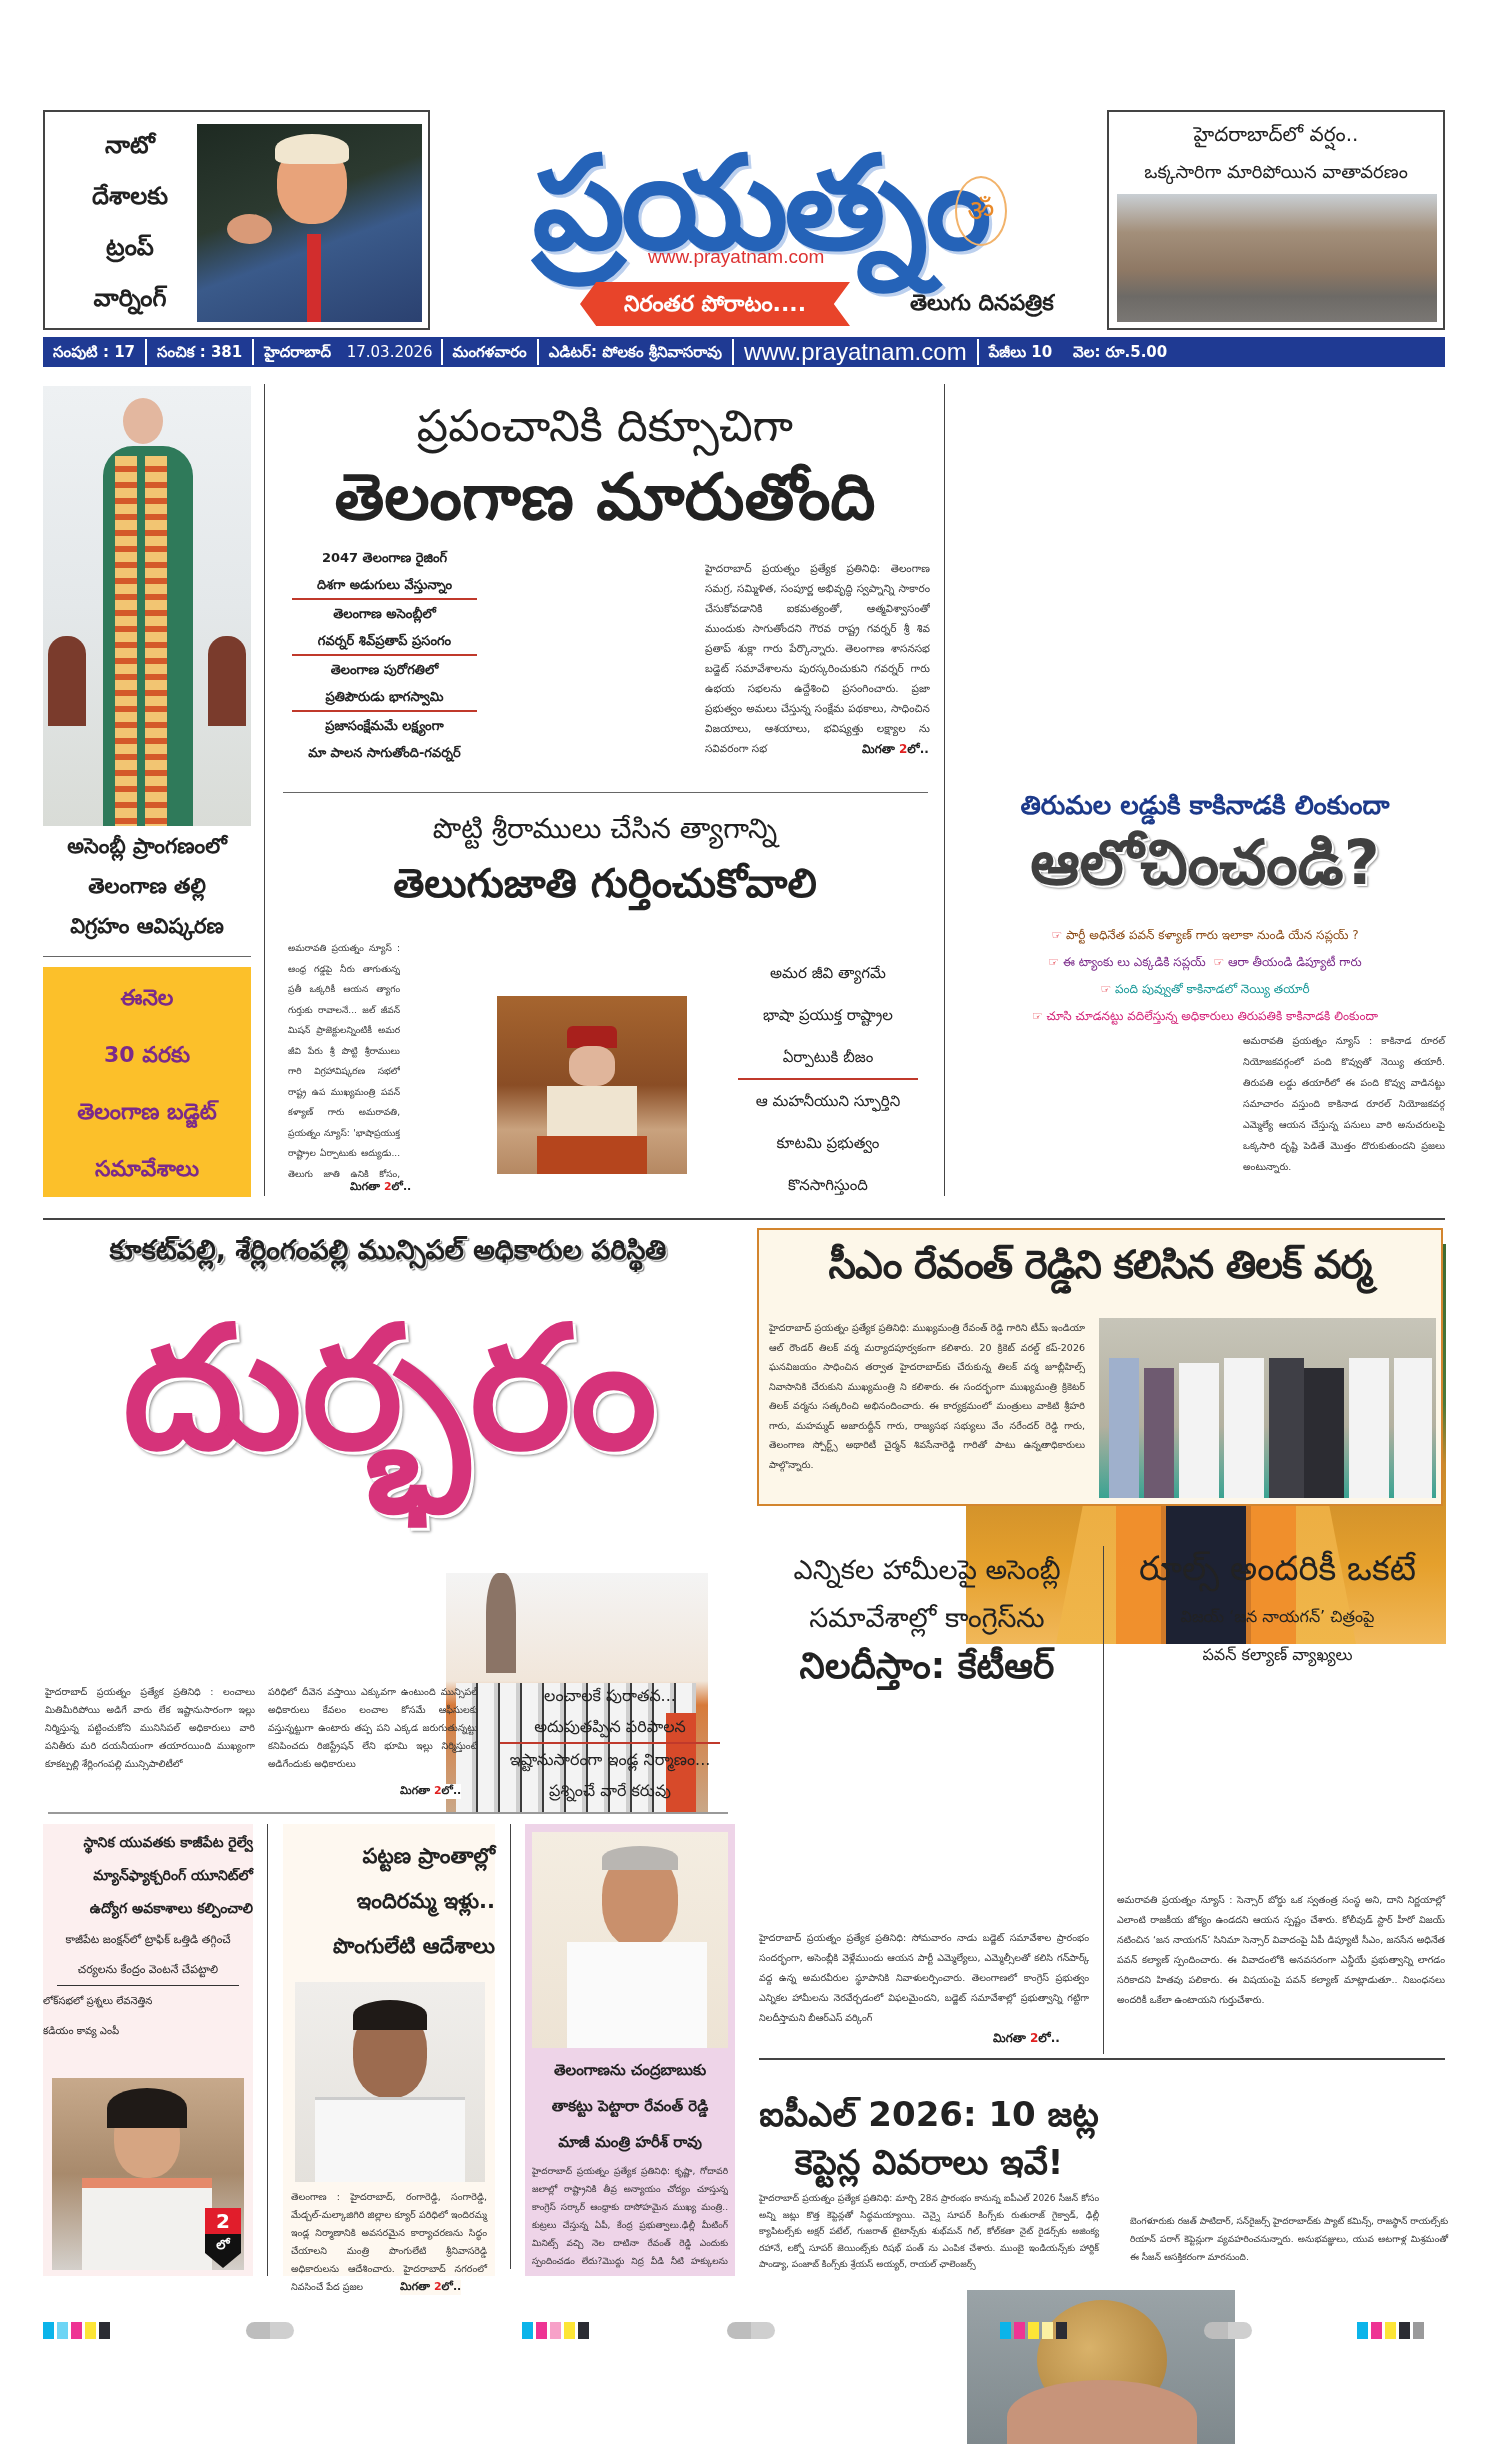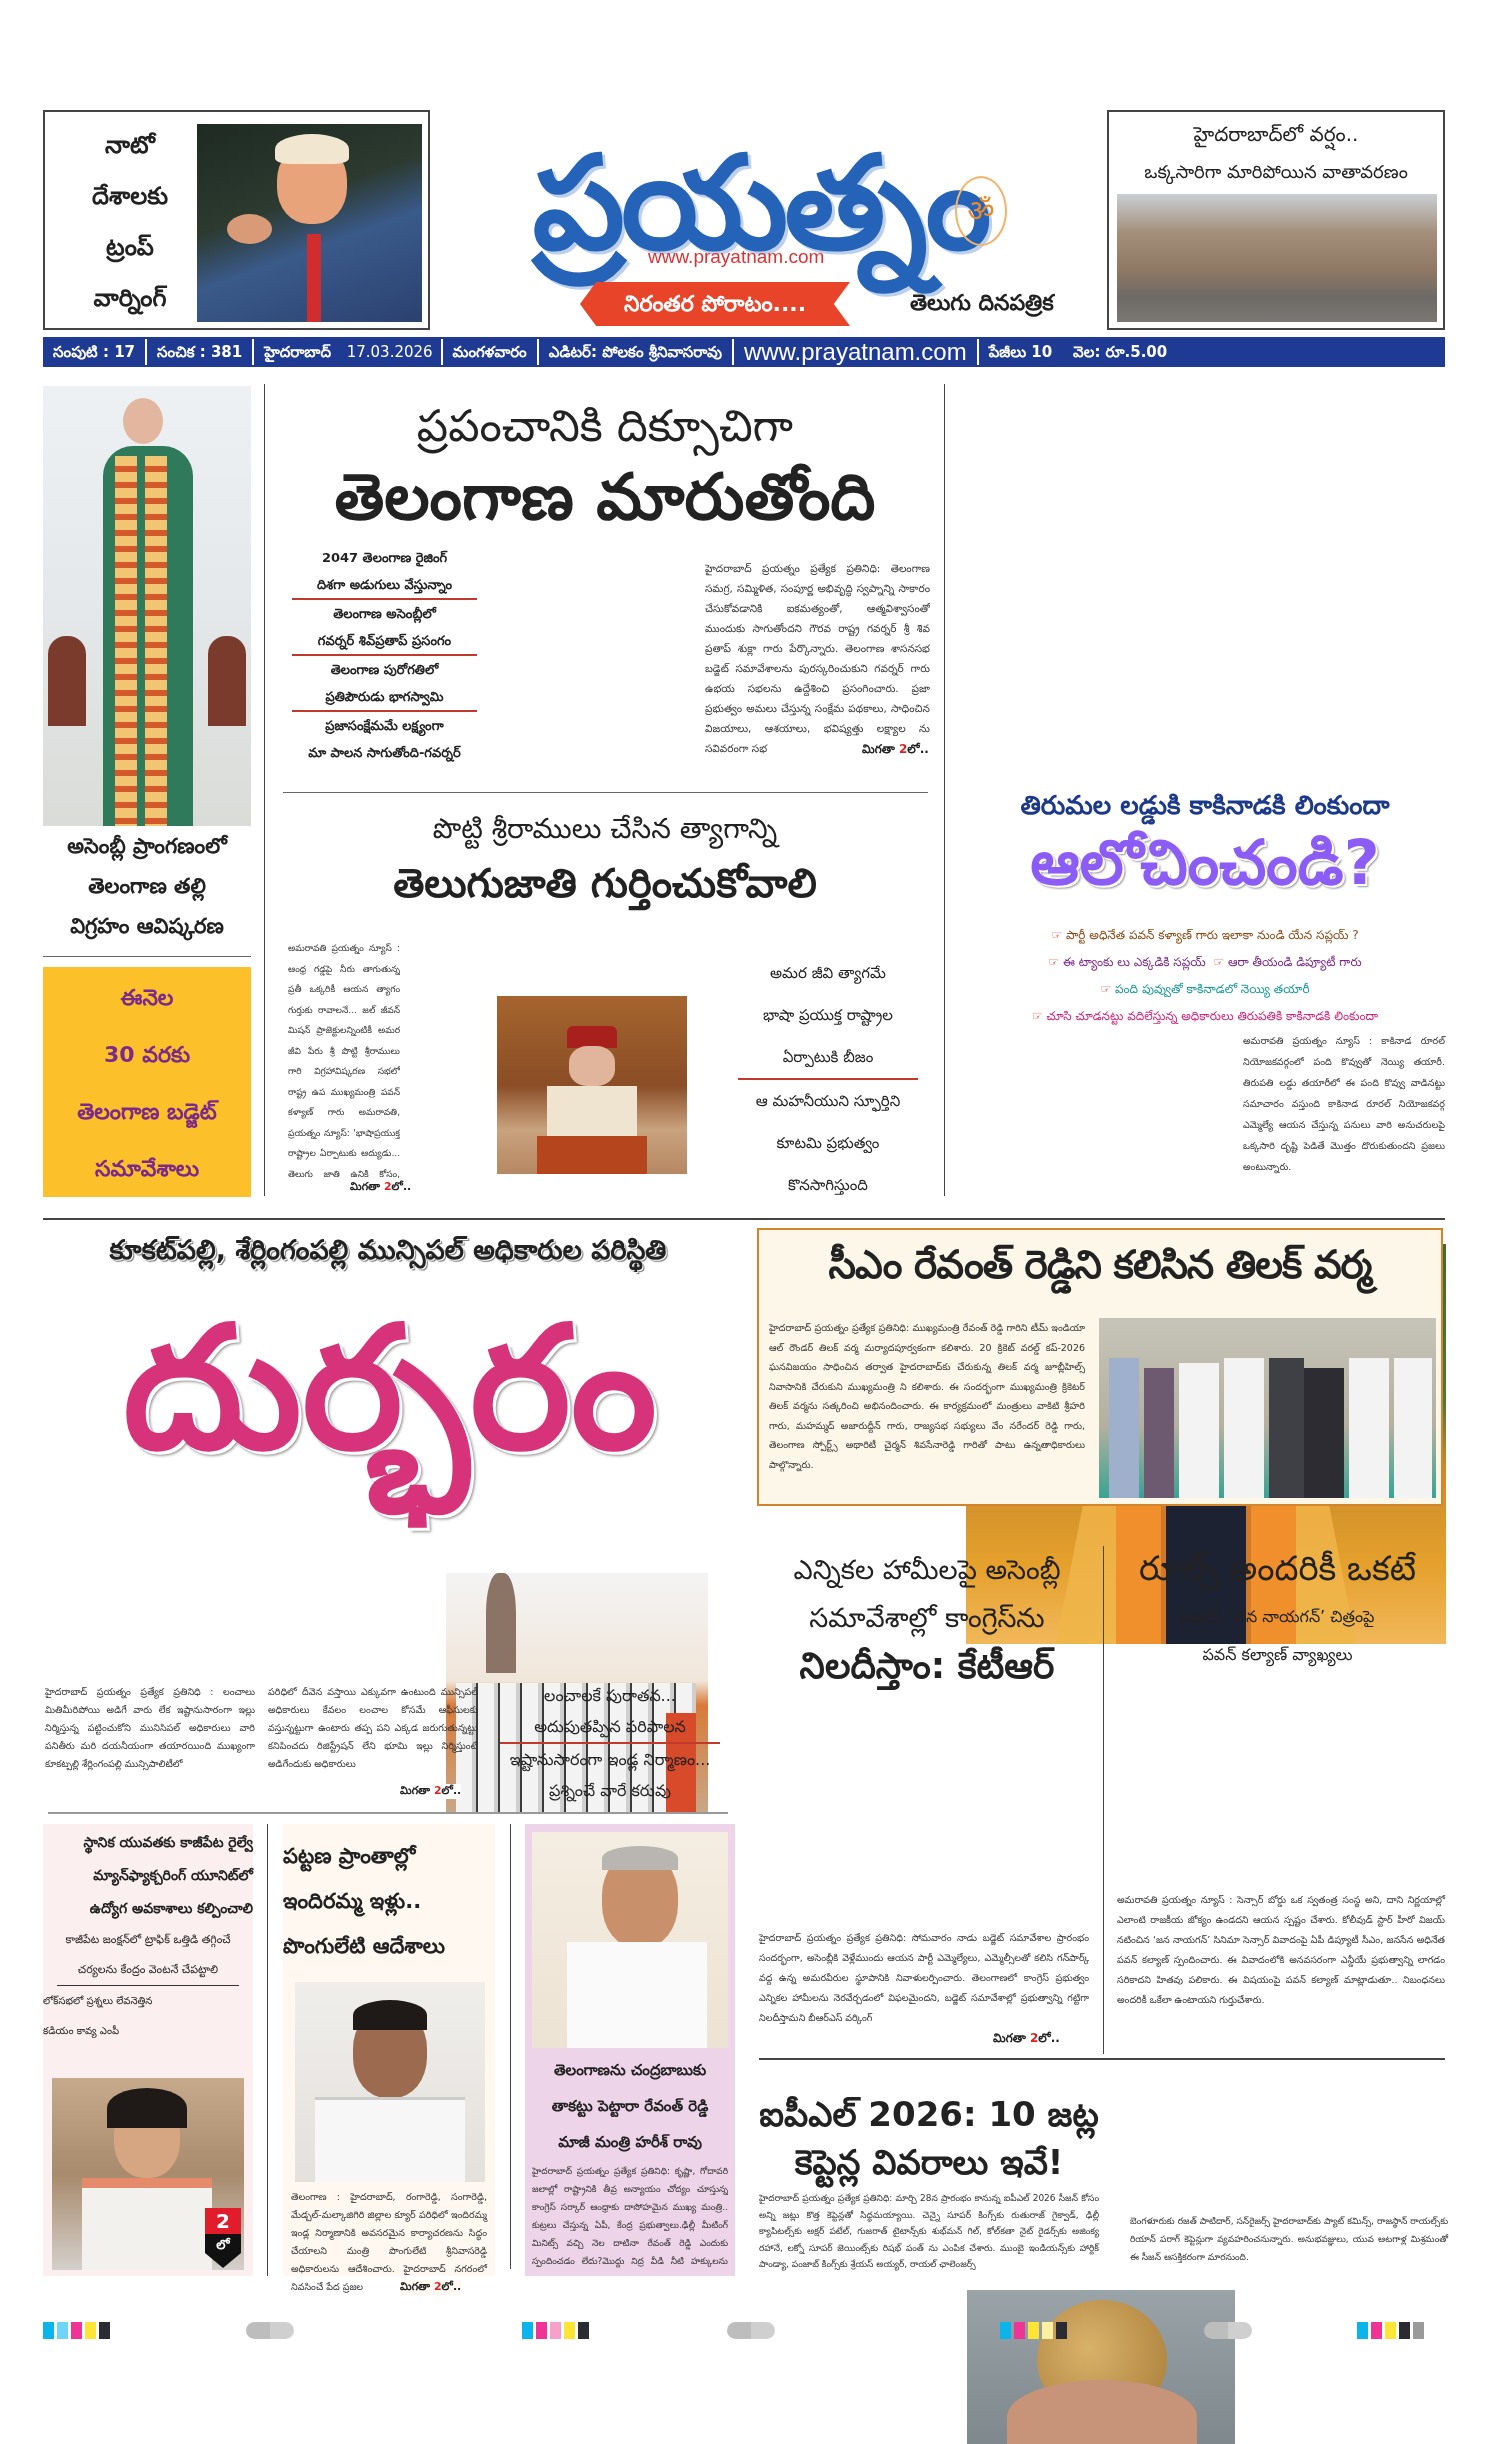--- a/index.html
+++ b/index.html
@@ -141,21 +141,21 @@
 
 <div class="abs photo" style="left:966px;top:386px;width:480px;height:400px;background:linear-gradient(180deg,#3d6b32 0%,#4a7a3a 40%,#c88a2b 55%,#e5a02c 80%,#f1b85a 100%)">
   <div style="position:absolute;left:140px;top:0;width:200px;height:120px;background:#e9ecee;border-radius:10px 10px 0 0"></div>
   <div style="position:absolute;left:90px;top:90px;width:300px;height:310px;background:linear-gradient(180deg,#e9a53a,#f0b64a);clip-path:polygon(20% 0,80% 0,100% 100%,0 100%)"></div>
   <div style="position:absolute;left:185px;top:90px;width:110px;height:110px;border-radius:50%;border:8px solid #b42d2d;background:#f2dfc2"></div>
   <div style="position:absolute;left:195px;top:190px;width:90px;height:210px;background:#1d2233"></div>
   <div style="position:absolute;left:150px;top:230px;width:50px;height:170px;background:#f08a28;opacity:.85"></div>
   <div style="position:absolute;left:280px;top:230px;width:50px;height:170px;background:#f08a28;opacity:.85"></div>
 </div>
 <div class="abs hl" style="left:955px;top:790px;width:500px;font-size:26px;color:#1d3a8a">తిరుమల లడ్డుకి కాకినాడకి లింకుందా</div>
-<div class="abs hl" style="left:955px;top:826px;width:500px;font-size:62px;color:#8b5cf6;text-shadow:2px 2px 0 #fff,3px 3px 2px #999">ఆలోచించండి?</div>
+<div class="abs hl" style="left:955px;top:826px;width:500px;font-size:62px;color:#404040;text-shadow:2px 2px 0 #fff,3px 3px 2px #999">ఆలోచించండి?</div>
 <div class="abs" style="left:960px;top:922px;width:490px;font-size:12px;line-height:27px;text-align:center">
   <div style="color:#8a4b16"><span style="color:#e11d2b">☞ </span><span>పార్టీ అధినేత పవన్ కళ్యాణ్ గారు ఇలాకా నుండి యేన సప్లయ్ ?</span></div>
   <div style="color:#7b2a8a"><span style="color:#e11d2b">☞ </span><span>ఈ ట్యాంకు లు ఎక్కడికి సప్లయ్</span>&nbsp;&nbsp;<span style="color:#e11d2b">☞ </span><span>ఆరా తీయండి డిప్యూటీ గారు</span></div>
   <div style="color:#1a9a9a"><span style="color:#e11d2b">☞ </span><span>పంది పువ్వుతో కాకినాడలో నెయ్యి తయారీ</span></div>
   <div style="color:#d4257a"><span style="color:#e11d2b">☞ </span><span>చూసి చూడనట్టు వదిలేస్తున్న అధికారులు తిరుపతికి కాకినాడకి లింకుందా</span></div>
 </div>
 <div class="abs photo" style="left:967px;top:1032px;width:268px;height:164px;background:linear-gradient(180deg,#9aa3a7 0%,#7d878b 100%)">
   <div style="position:absolute;left:70px;top:10px;width:130px;height:120px;border-radius:50%;background:radial-gradient(circle at 40% 40%,#d9b26a,#a77a35)"></div>
   <div style="position:absolute;left:40px;top:90px;width:190px;height:74px;border-radius:50% 50% 0 0;background:#c7947a"></div>
 </div>
@@ -246,21 +246,21 @@
     <div style="position:absolute;left:30px;top:100px;width:130px;height:92px;background:#f2f1ee;border-top:10px solid #e58a6a"></div>
   </div>
   <div style="position:absolute;left:162px;top:384px;width:36px;height:60px;background:#111;clip-path:polygon(0 0,100% 0,100% 75%,50% 100%,0 75%);text-align:center;color:#fff;font-weight:bold">
     <div style="background:#e11d2b;font-size:20px;line-height:26px">2</div>
     <div style="font-size:13px;line-height:22px">లో</div>
   </div>
 </div>
 <div class="abs vrule" style="left:267px;top:1824px;height:452px;width:1px;background:#444"></div>
 
 <div class="abs" style="left:283px;top:1824px;width:212px;height:452px;background:#fef8f0">
-  <div style="text-align:left;font-size:21px;font-weight:bold;line-height:45px;margin-top:10px">
+  <div style="text-align:right;font-size:21px;font-weight:bold;line-height:45px;margin-top:10px">
     <div>పట్టణ ప్రాంతాల్లో</div>
     <div>ఇందిరమ్మ ఇళ్లు..</div>
     <div>పొంగులేటి ఆదేశాలు</div>
   </div>
   <div class="photo" style="position:absolute;left:12px;top:158px;width:190px;height:200px;background:linear-gradient(180deg,#f0eeeb 0%,#e4e1dc 100%)">
     <div style="position:absolute;left:58px;top:26px;width:74px;height:90px;border-radius:45%;background:#9c6b4f"></div>
     <div style="position:absolute;left:58px;top:18px;width:74px;height:30px;border-radius:50% 50% 0 0;background:#1f1a17"></div>
     <div style="position:absolute;left:20px;top:115px;width:150px;height:85px;background:#f7f7f7;border-top:3px solid #ccc"></div>
   </div>
   <div class="body-text" style="position:absolute;left:8px;top:364px;width:196px;font-size:9.5px;line-height:18px">

